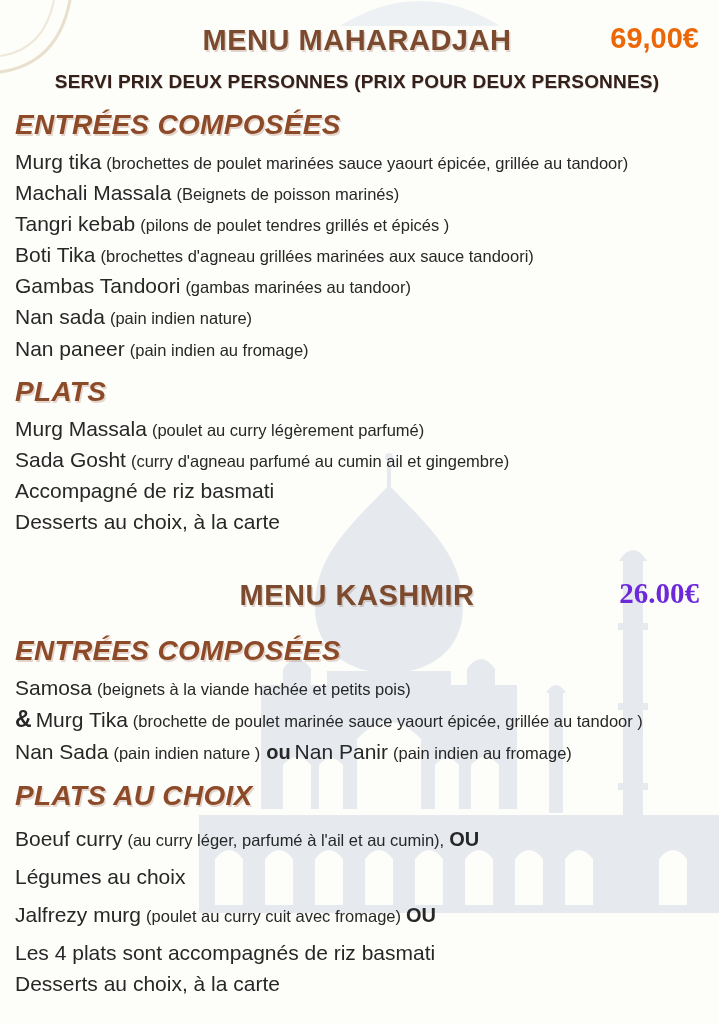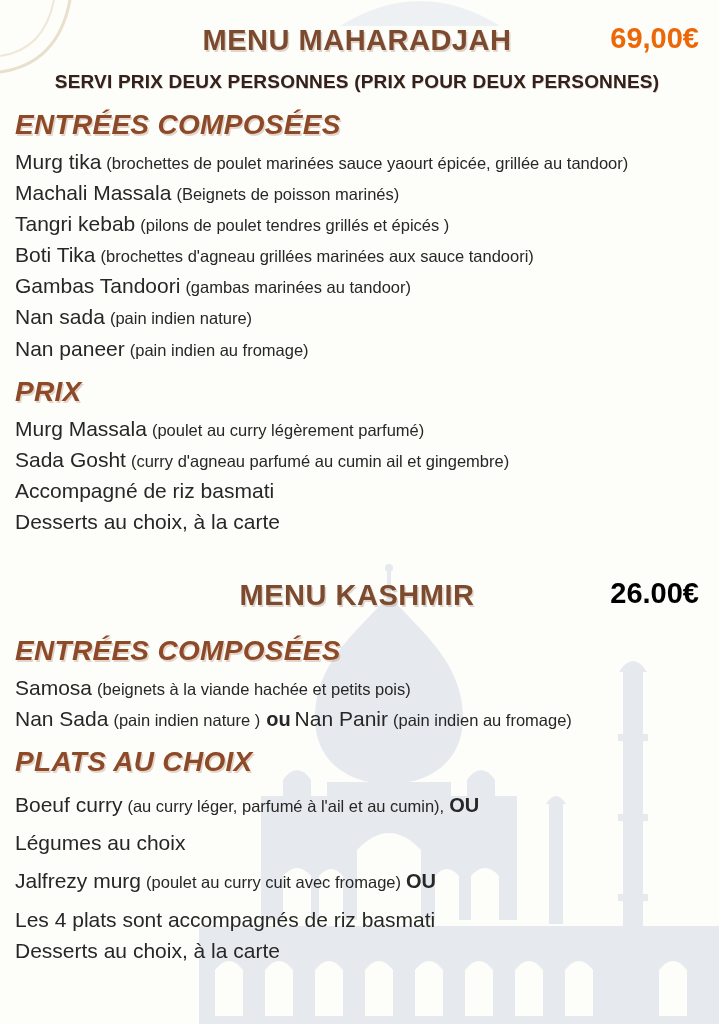--- a/index.html
+++ b/index.html
@@ -8,21 +8,21 @@
     width: 719px;
     height: 1024px;
     background: #fdfdfa;
     font-family: "Liberation Sans", sans-serif;
     overflow: hidden;
     position: relative;
   }
   .page {
     position: relative;
     width: 719px;
-    height: 1024px;
+    height: 913px;
   }
   .watermark {
     position: absolute;
     right: 0;
     bottom: 0;
     z-index: 0;
     opacity: 0.85;
   }
   .corner-ornament {
     position: absolute;
@@ -63,21 +63,22 @@
   .menu-price {
     position: absolute;
     right: 0;
     top: 22px;
     font-size: 29px;
     font-weight: bold;
     color: #ec6708;
   }
   .menu-header.second .menu-price {
     top: -2px;
-    color: #000000;
+    color: #6d28d9;
+    font-family: Liberation Serif, serif;
   }
   .subtitle {
     text-align: center;
     font-size: 19px;
     font-weight: bold;
     letter-spacing: 0.2px;
     color: #35201a;
     margin-top: 7px;
     text-shadow: 0.5px 0.5px 0 rgba(53, 32, 26, 0.2);
   }
@@ -206,21 +207,21 @@
     <div class="item">
       <span class="name">Gambas Tandoori</span><span class="desc">(gambas marinées au tandoor)</span>
     </div>
     <div class="item">
       <span class="name">Nan sada</span><span class="desc">(pain indien nature)</span>
     </div>
     <div class="item">
       <span class="name">Nan paneer</span><span class="desc">(pain indien au fromage)</span>
     </div>
 
-    <div class="section-heading">PRIX</div>
+    <div class="section-heading">PLATS</div>
 
     <div class="item">
       <span class="name">Murg Massala</span><span class="desc">(poulet au curry légèrement parfumé)</span>
     </div>
     <div class="item">
       <span class="name">Sada Gosht</span><span class="desc">(curry d'agneau parfumé au cumin ail et gingembre)</span>
     </div>
     <div class="item">
       <span class="name">Accompagné de riz basmati</span>
     </div>
@@ -232,20 +233,23 @@
       <span class="menu-title">MENU KASHMIR</span>
       <span class="menu-price">26.00€</span>
     </div>
 
     <div class="section-heading">ENTRÉES COMPOSÉES</div>
 
     <div class="item">
       <span class="name">Samosa</span><span class="desc">(beignets à la viande hachée et petits pois)</span>
     </div>
     <div class="item">
+      <span class="prefix">&amp;</span><span class="name">Murg Tika</span><span class="desc">(brochette de poulet marinée sauce yaourt épicée, grillée au tandoor )</span>
+    </div>
+    <div class="item">
       <span class="name">Nan Sada</span><span class="desc">(pain indien nature )</span><span class="connector">ou</span><span class="name">Nan Panir</span><span class="desc">(pain indien au fromage)</span>
     </div>
 
     <div class="section-heading">PLATS AU CHOIX</div>
 
     <div class="item spaced">
       <span class="name">Boeuf curry</span><span class="desc">(au curry léger, parfumé à l'ail et au cumin),</span><span class="suffix">OU</span>
     </div>
     <div class="item">
       <span class="name">Légumes au choix</span>

